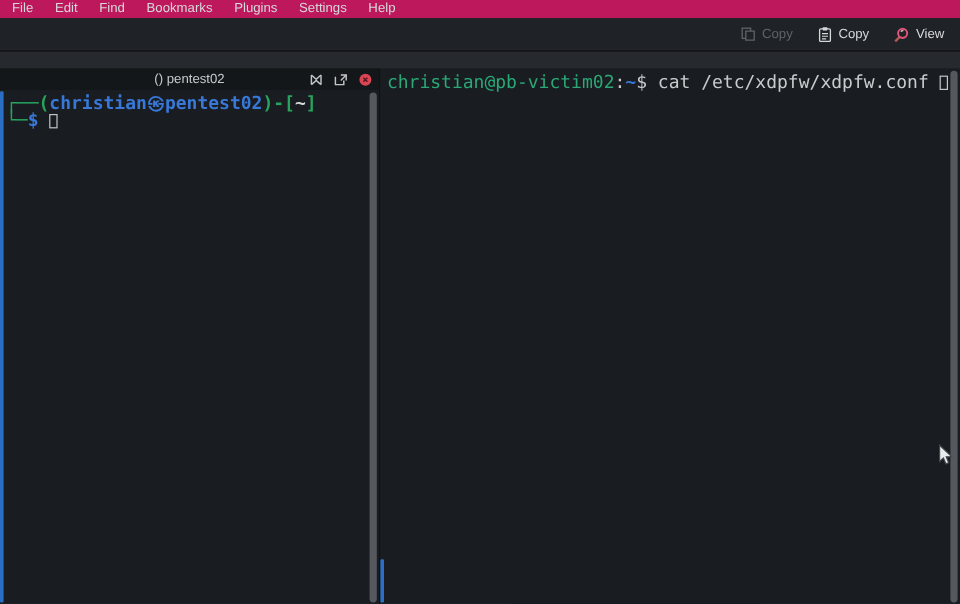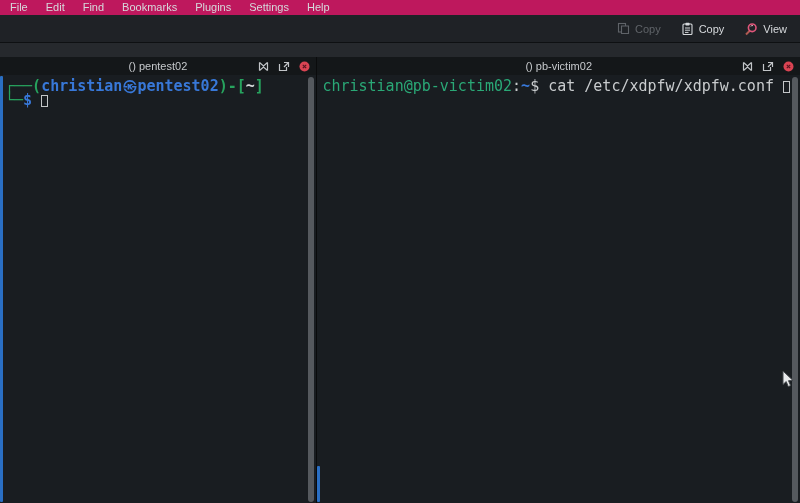--- a/index.html
+++ b/index.html
@@ -210,45 +210,20 @@
       <div class="scroll-track">
         <div class="scroll-thumb"></div>
       </div>
     </div>
     <div class="hl-bar full"></div>
   </div>
 
   <div class="pane-divider"></div>
 
   <div class="pane right">
-    <div class="pane-header">
-      <span class="pane-title">() pb-victim02</span>
-      <span class="pane-header-buttons">
-        <span class="hbtn">
-          <svg width="11" height="11" viewBox="0 0 11 11">
-            <path d="M1.5 1.5 L5.5 5 L9.5 1.5 M1.5 9.5 L5.5 6 L9.5 9.5" fill="none" stroke="#c2c5c8" stroke-width="1.2"></path>
-            <line x1="1.5" y1="1.5" x2="1.5" y2="9.5" stroke="#c2c5c8" stroke-width="1.2"></line>
-            <line x1="9.5" y1="1.5" x2="9.5" y2="9.5" stroke="#c2c5c8" stroke-width="1.2"></line>
-          </svg>
-        </span>
-        <span class="hbtn">
-          <svg width="12" height="11" viewBox="0 0 12 11">
-            <path d="M1.5 3 v6.5 h7 V6" fill="none" stroke="#c2c5c8" stroke-width="1.2"></path>
-            <path d="M6 1.5 h4.5 v4.5" fill="none" stroke="#c2c5c8" stroke-width="1.2"></path>
-            <line x1="10.5" y1="1.5" x2="6" y2="6" stroke="#c2c5c8" stroke-width="1.2"></line>
-          </svg>
-        </span>
-        <span class="hbtn">
-          <svg width="11" height="11" viewBox="0 0 11 11">
-            <circle cx="5.5" cy="5.5" r="5" fill="#da4453"></circle>
-            <path d="M3.8 3.8 L7.2 7.2 M7.2 3.8 L3.8 7.2" stroke="#5a1420" stroke-width="1.2"></path>
-          </svg>
-        </span>
-      </span>
-    </div>
     <div class="term">
       <div class="term-content"><span class="b-green">christian@pb-victim02</span><span class="b-text">:</span><span class="b-blue">~</span><span class="b-text">$ </span><span class="b-text">cat /etc/xdpfw/xdpfw.conf </span><span class="cursor-hollow"></span></div>
       <div class="scroll-track">
         <div class="scroll-thumb"></div>
       </div>
     </div>
     <div class="hl-bar partial"></div>
   </div>
 </div>
 

